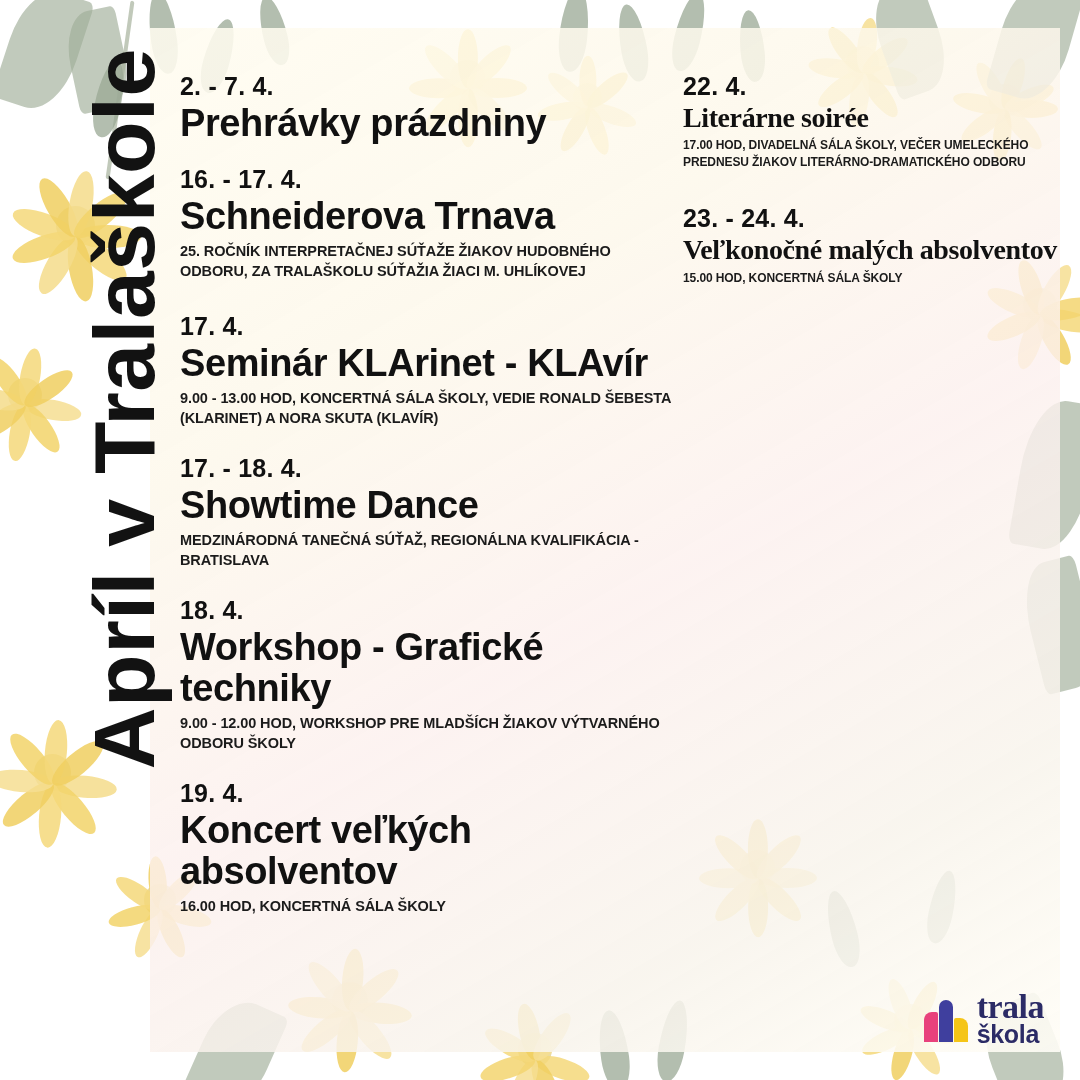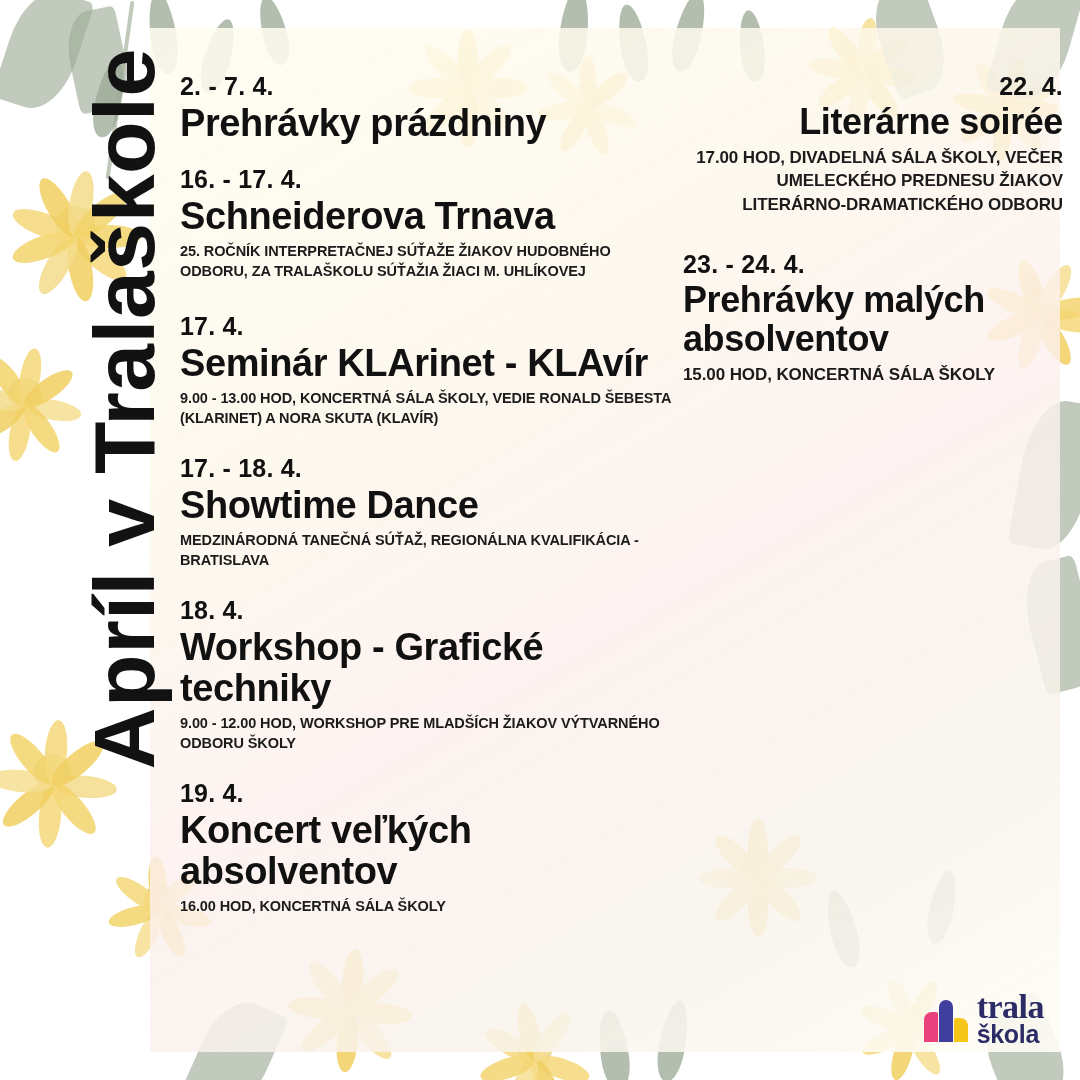--- a/index.html
+++ b/index.html
@@ -108,30 +108,30 @@
     margin-bottom: 4px;
   }
   .ev-desc {
     font-size: 14.5px;
     font-weight: bold;
     color: #1b1b1b;
     line-height: 1.38;
     letter-spacing: -0.1px;
     text-transform: uppercase;
   }
-  #col-right .ev-title { font-size: 36px; }
-  #col-right .ev-desc { font-size: 17px; }
+  #col-right .ev-title { font-size: 28px; font-family: Liberation Serif, serif; }
+  #col-right .ev-desc { font-size: 12px; }
 
   
   #col-left .event:nth-child(1) { }
   #col-left .event:nth-child(2) { margin-bottom: 26px; }
   #col-left .event:nth-child(3) { margin-bottom: 26px; margin-top: 31px; }
   #col-left .event:nth-child(4) { margin-bottom: 26px; }
   #col-left .event:nth-child(5) { margin-bottom: 26px; }
-  #col-right .event:nth-child(1) { margin-bottom: 34px; text-align: right; }
+  #col-right .event:nth-child(1) { margin-bottom: 34px; }
 
   
   #logo {
     position: absolute;
     right: 36px; bottom: 34px;
     display: flex;
     align-items: center;
     gap: 9px;
   }
   #logo .mark { width: 44px; height: 46px; position: relative; }
@@ -384,21 +384,21 @@
   <div id="col-right" class="col">
 
     <div class="event">
       <div class="ev-date">22. 4.</div>
       <div class="ev-title">Literárne soirée</div>
       <div class="ev-desc">17.00 HOD, DIVADELNÁ SÁLA ŠKOLY, VEČER UMELECKÉHO PREDNESU ŽIAKOV LITERÁRNO-DRAMATICKÉHO ODBORU</div>
     </div>
 
     <div class="event">
       <div class="ev-date">23. - 24. 4.</div>
-      <div class="ev-title">Prehrávky malých absolventov</div>
+      <div class="ev-title">Veľkonočné malých absolventov</div>
       <div class="ev-desc">15.00 HOD, KONCERTNÁ SÁLA ŠKOLY</div>
     </div>
 
   </div>
 
   <div id="logo">
     <div class="mark">
       <span class="m1"></span>
         <span class="m2"></span>
         <span class="m3"></span>

